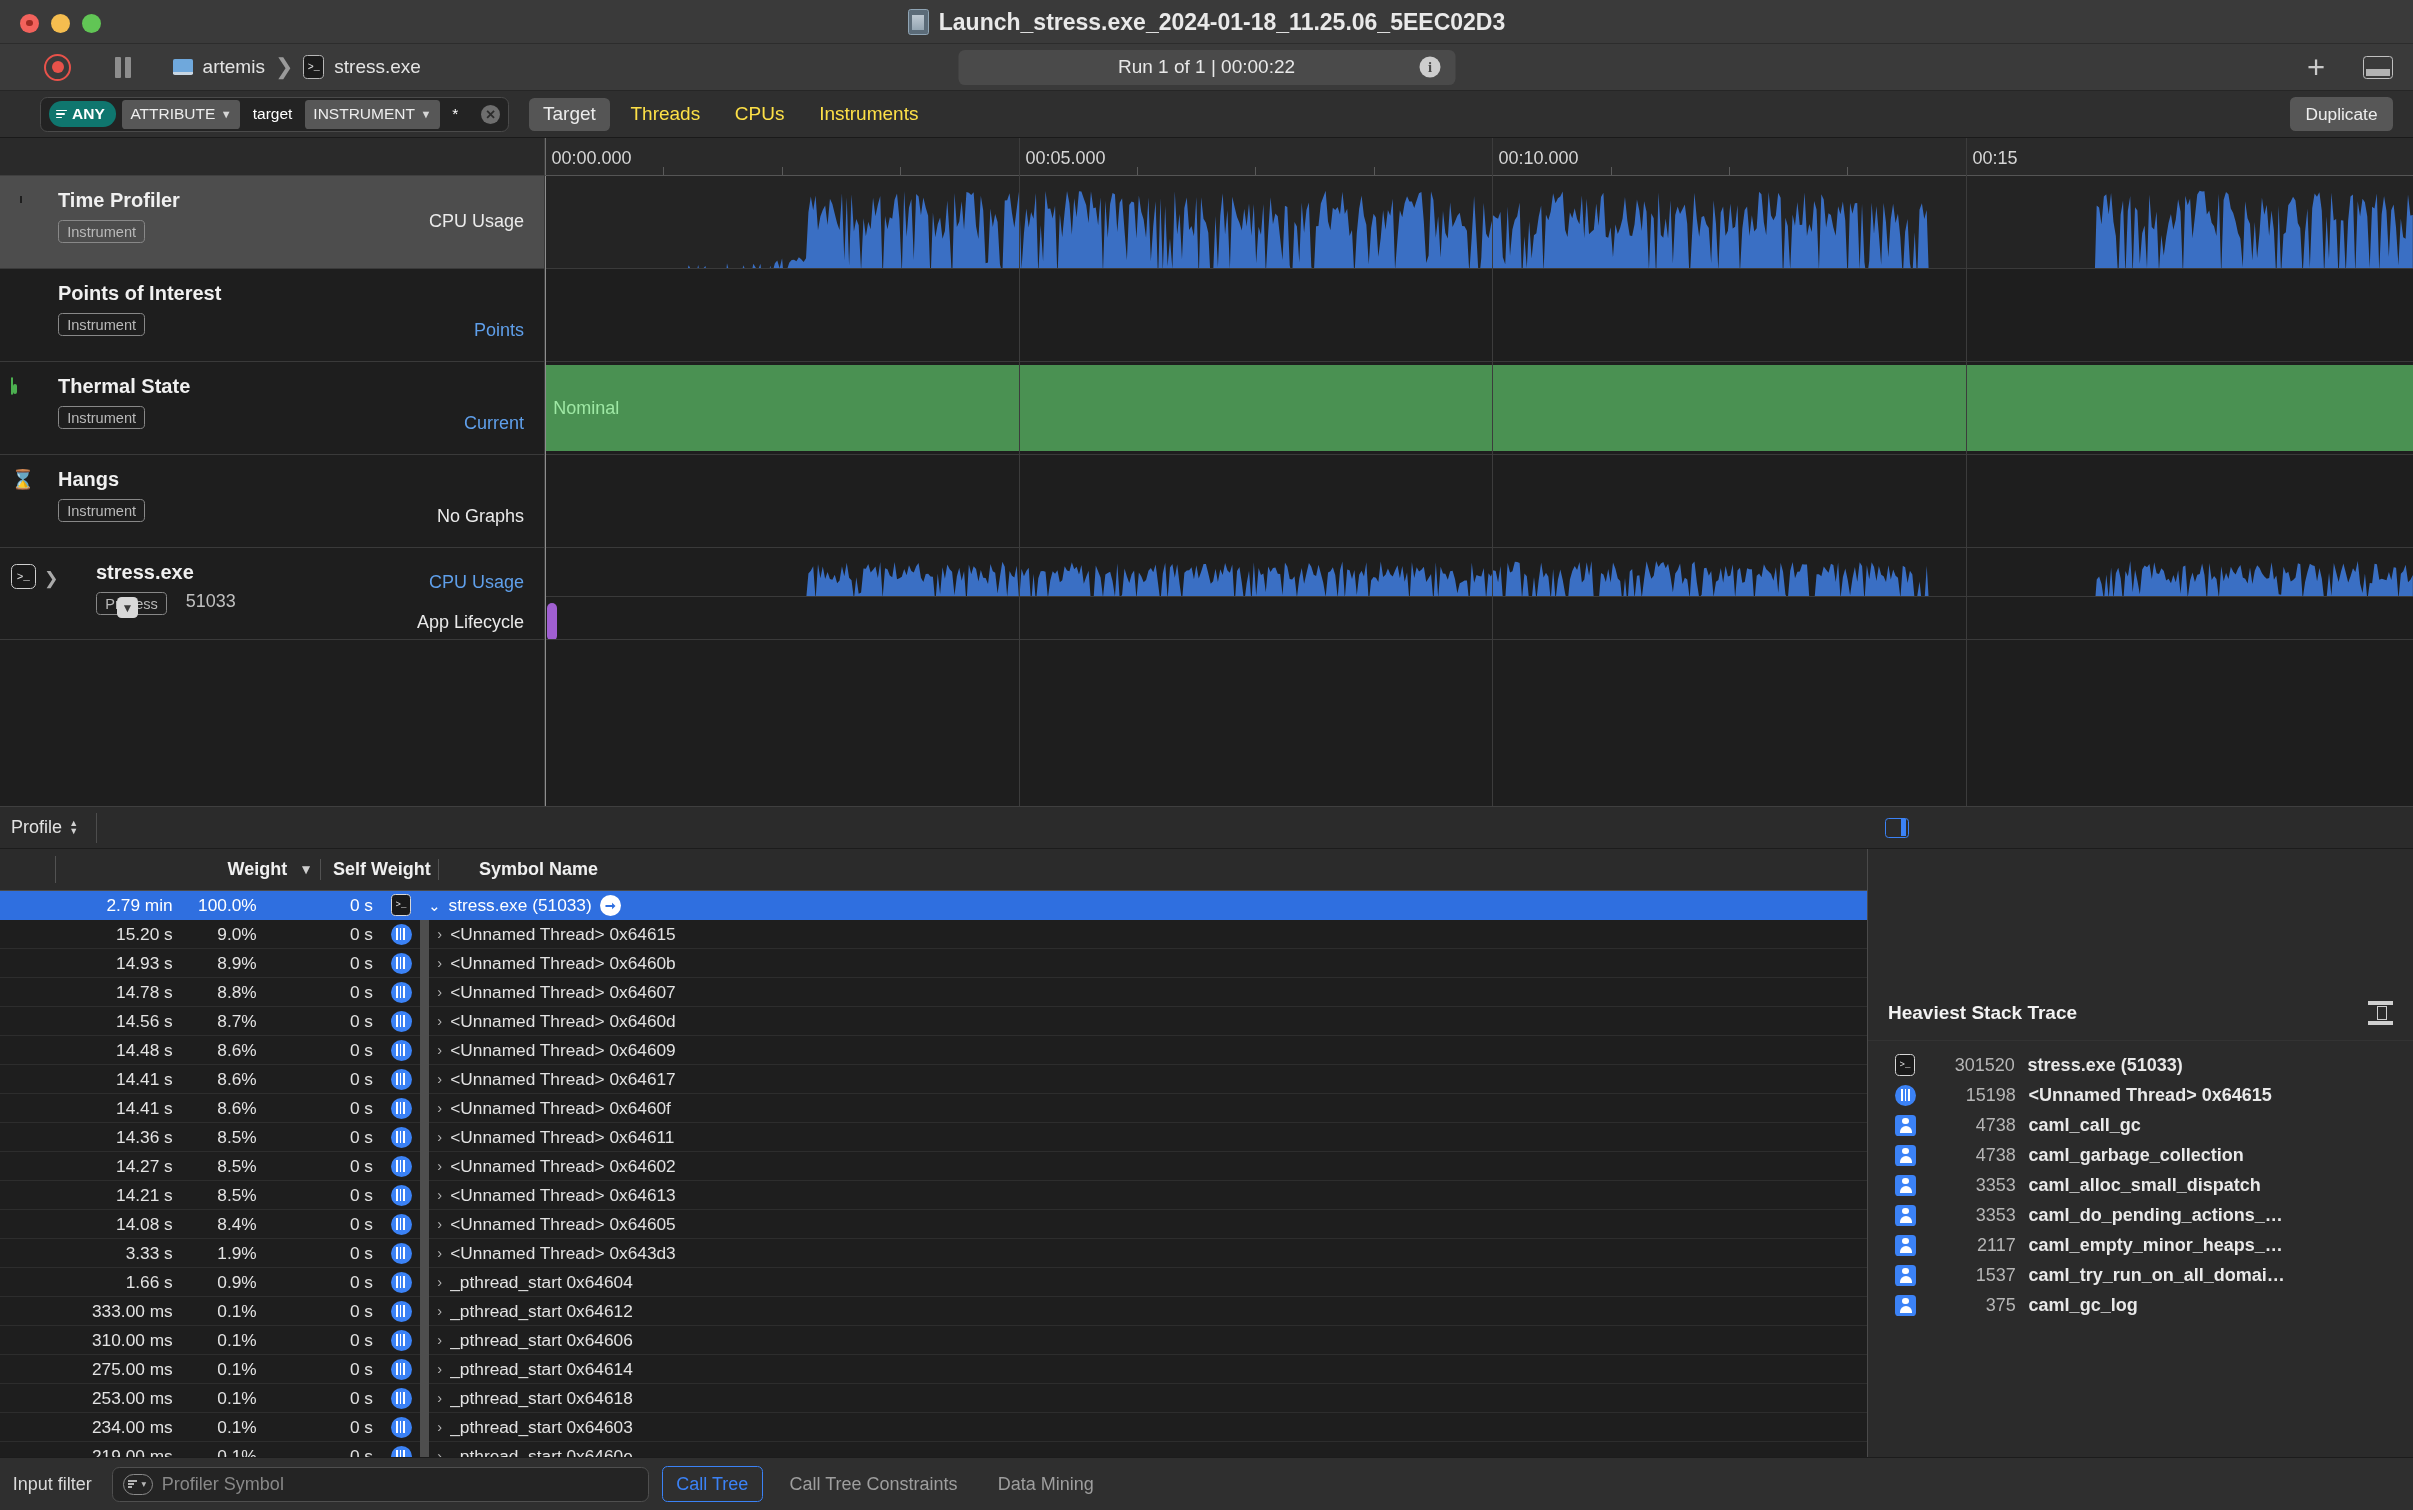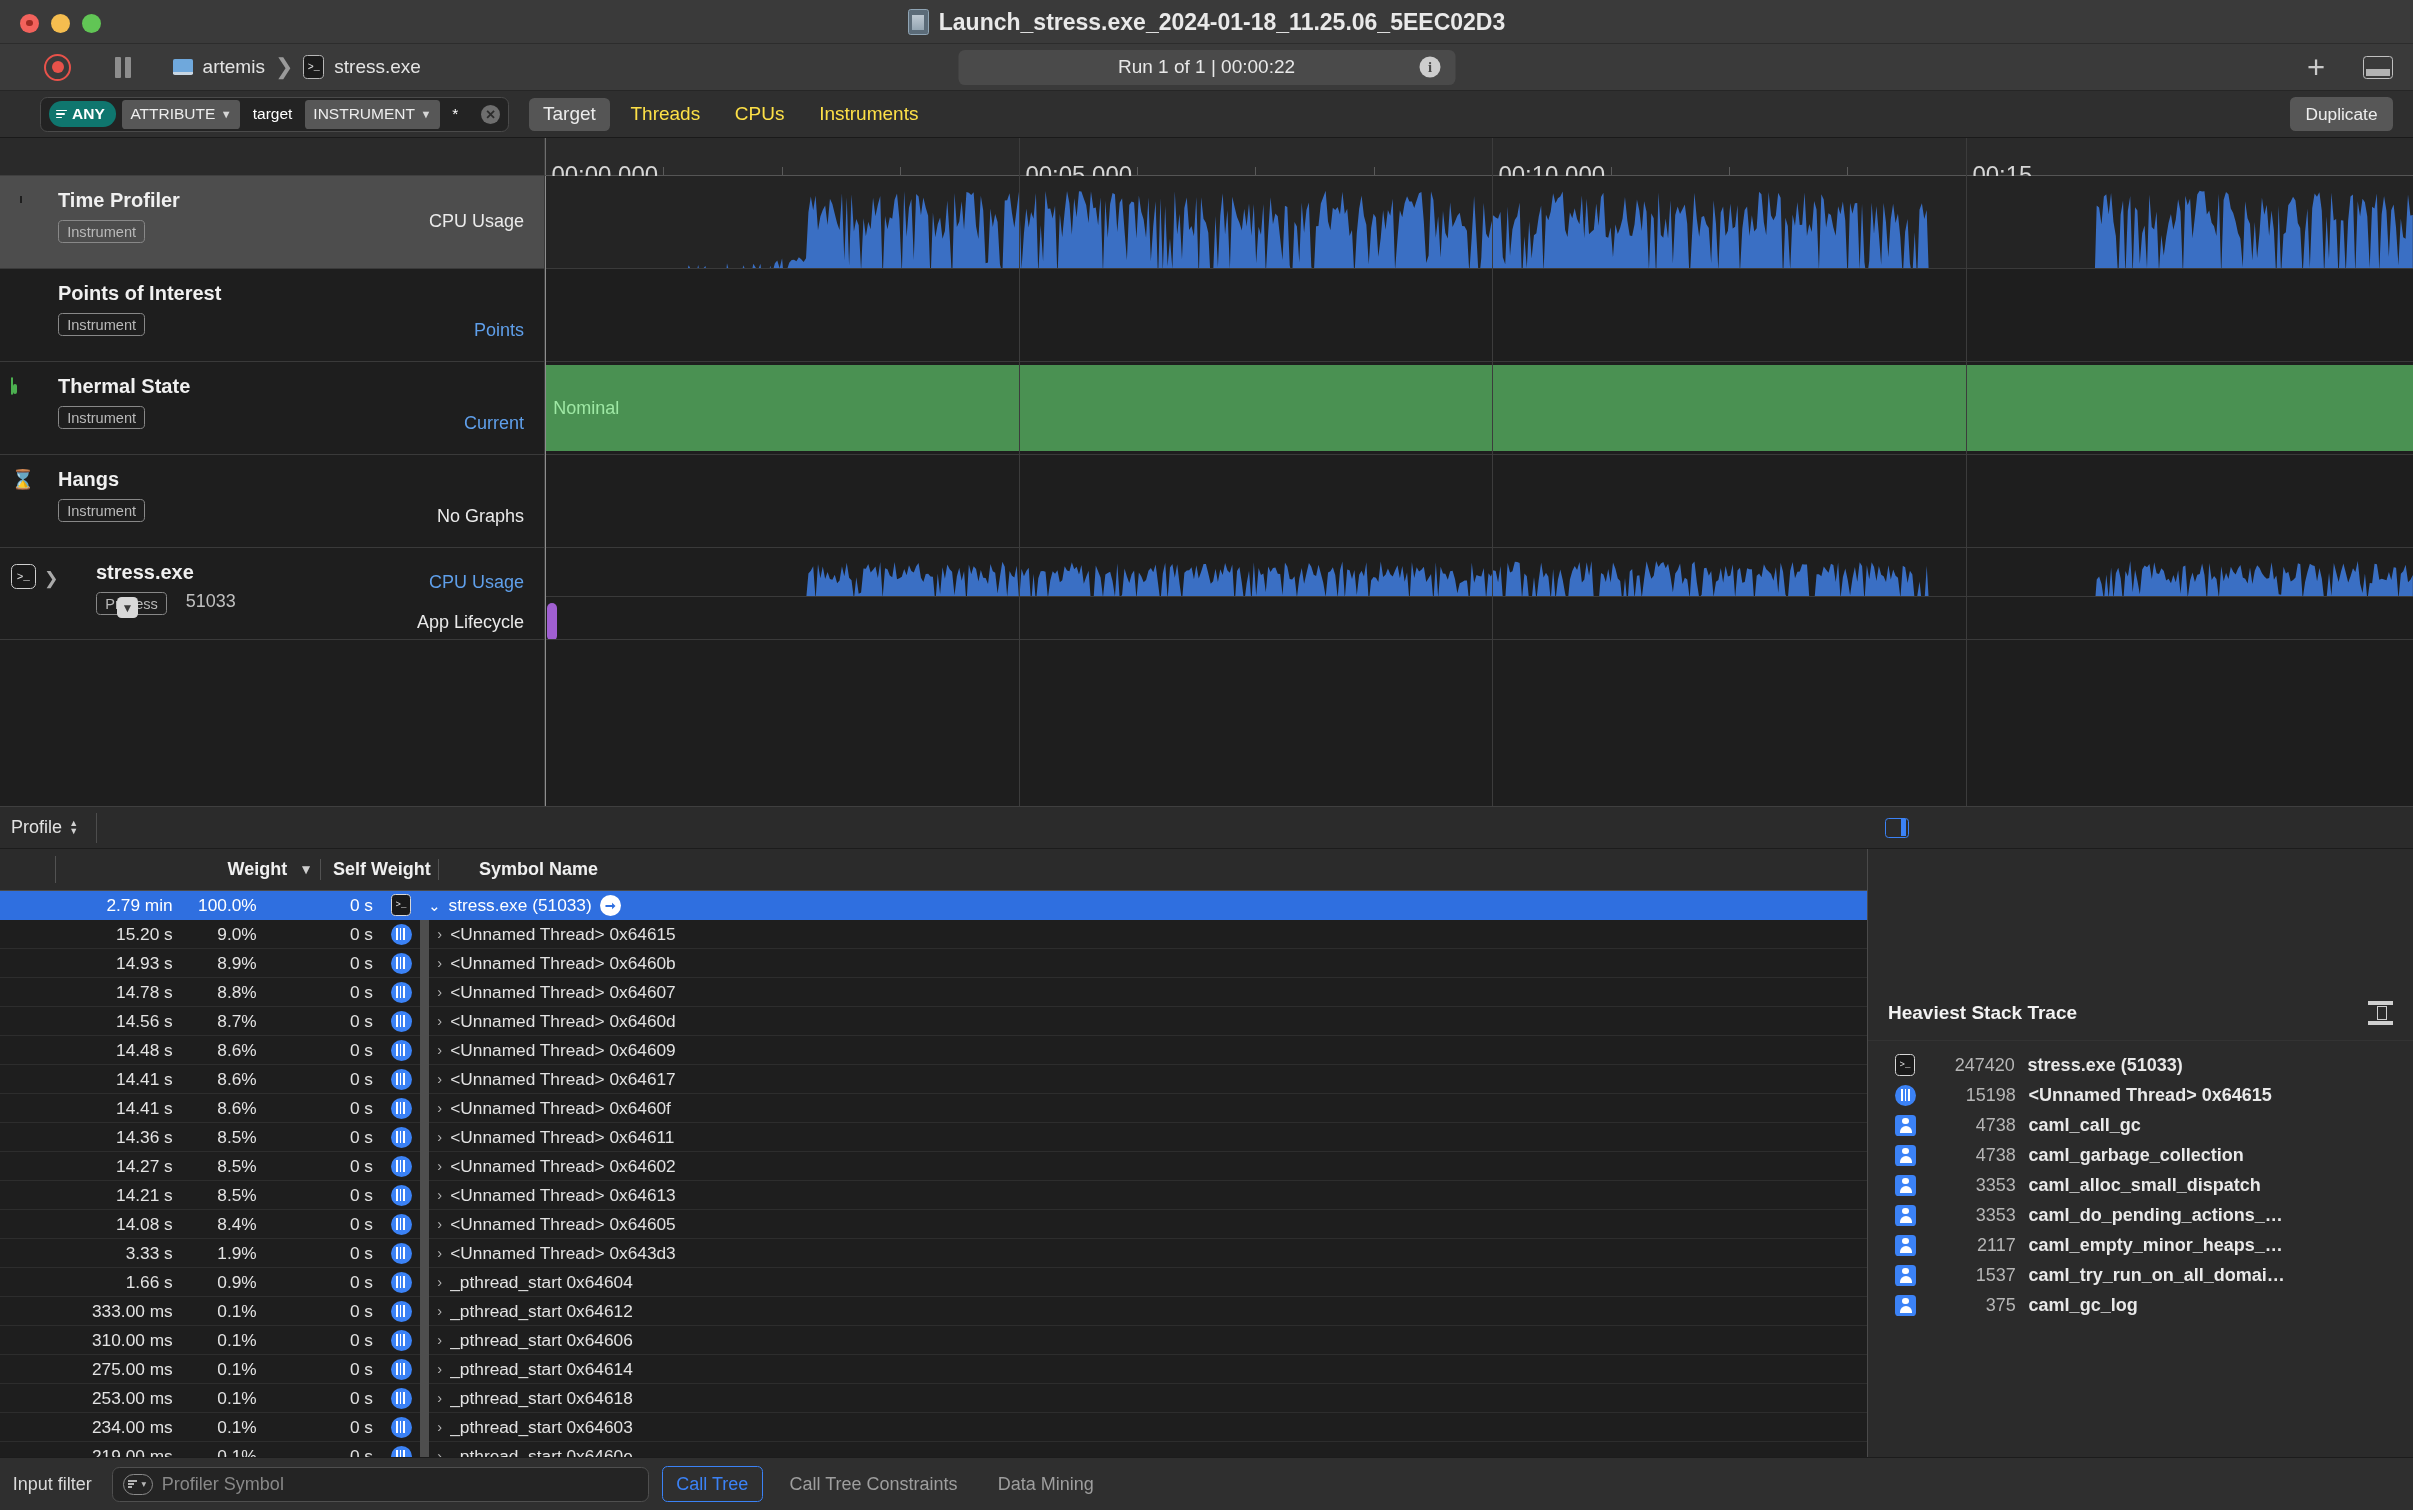--- a/index.html
+++ b/index.html
@@ -149,21 +149,21 @@
   }
   .disc-arrow { position: absolute; left: 44px; top: 20px; color: #aaa; font-size: 17.3px; }
   .proc-pid { display:inline-block; margin-left: 14.6px; font-size: 18px; color: #c0c0c0; vertical-align: 1.8px;}
   .proc-chev {
     position:absolute; left:117px; top:49px; width:21px;height:21px;border-radius:4.6px;background:#d8d8d8;
     color:#3a3a3a; font-size:12px; display:flex;align-items:center;justify-content:center;font-weight:bold;
   }
 
   .graph-area { flex: 1; position: relative; background: #1e1e1e; overflow: hidden; }
   .ruler { height: 38px; background: #2a2a2a; position: relative; border-bottom: 0.9px solid #555; }
-  .ruler .lbl { position: absolute; top: 23px; font-size: 24px; color: #d6d6d6; padding-left: 6.4px; }
+  .ruler .lbl { position: absolute; top: 10px; font-size: 18px; color: #d6d6d6; padding-left: 6.4px; }
   .ruler .major { position: absolute; top: 0; bottom: 0; width: 0.9px; background: #6d6d6d; }
   .ruler .minor { position: absolute; bottom: 0; height: 8.2px; width: 0.9px; background: #5a5a5a; }
   .gridline { position: absolute; top: 0; bottom: 0; width: 0.9px; background: #3c3c3c; z-index: 1; }
   .lane { position: relative; height: 93px; border-bottom: 0.9px solid #3a3a3a; overflow: hidden; background:#1e1e1e; }
   .lane.sel { background: #242424; }
   .lane .spark { position: absolute; left: 0; right: 0; bottom: 0; top: 0; }
   .thermal-band {
     position: absolute; left: 0; right: 0; top: 2.7px; bottom: 2.7px; background: #4a9152;
   }
   .thermal-band span { position: absolute; left: 8.2px; top: 50%; transform: translateY(-50%); font-size: 18px; color: #9ee8a4; }
@@ -768,21 +768,21 @@
       <div class="hst-head">
         <span>Heaviest Stack Trace</span>
         <span class="hst-ic">
             <i></i>
             <i></i>
           </span>
       </div>
       <div class="hst-rows" id="hst-rows">
           <div class="hst-row">
             <span class="ic-proc-sm">&gt;_</span>
-            <span class="hst-num">247420</span>
+            <span class="hst-num">301520</span>
             <span class="hst-name">stress.exe (51033)</span>
           </div>
           <div class="hst-row">
             <span class="ic-thread"></span>
             <span class="hst-num">15198</span>
             <span class="hst-name">&lt;Unnamed Thread&gt; 0x64615</span>
           </div>
           <div class="hst-row">
             <span class="ic-person"></span>
             <span class="hst-num">4738</span>

